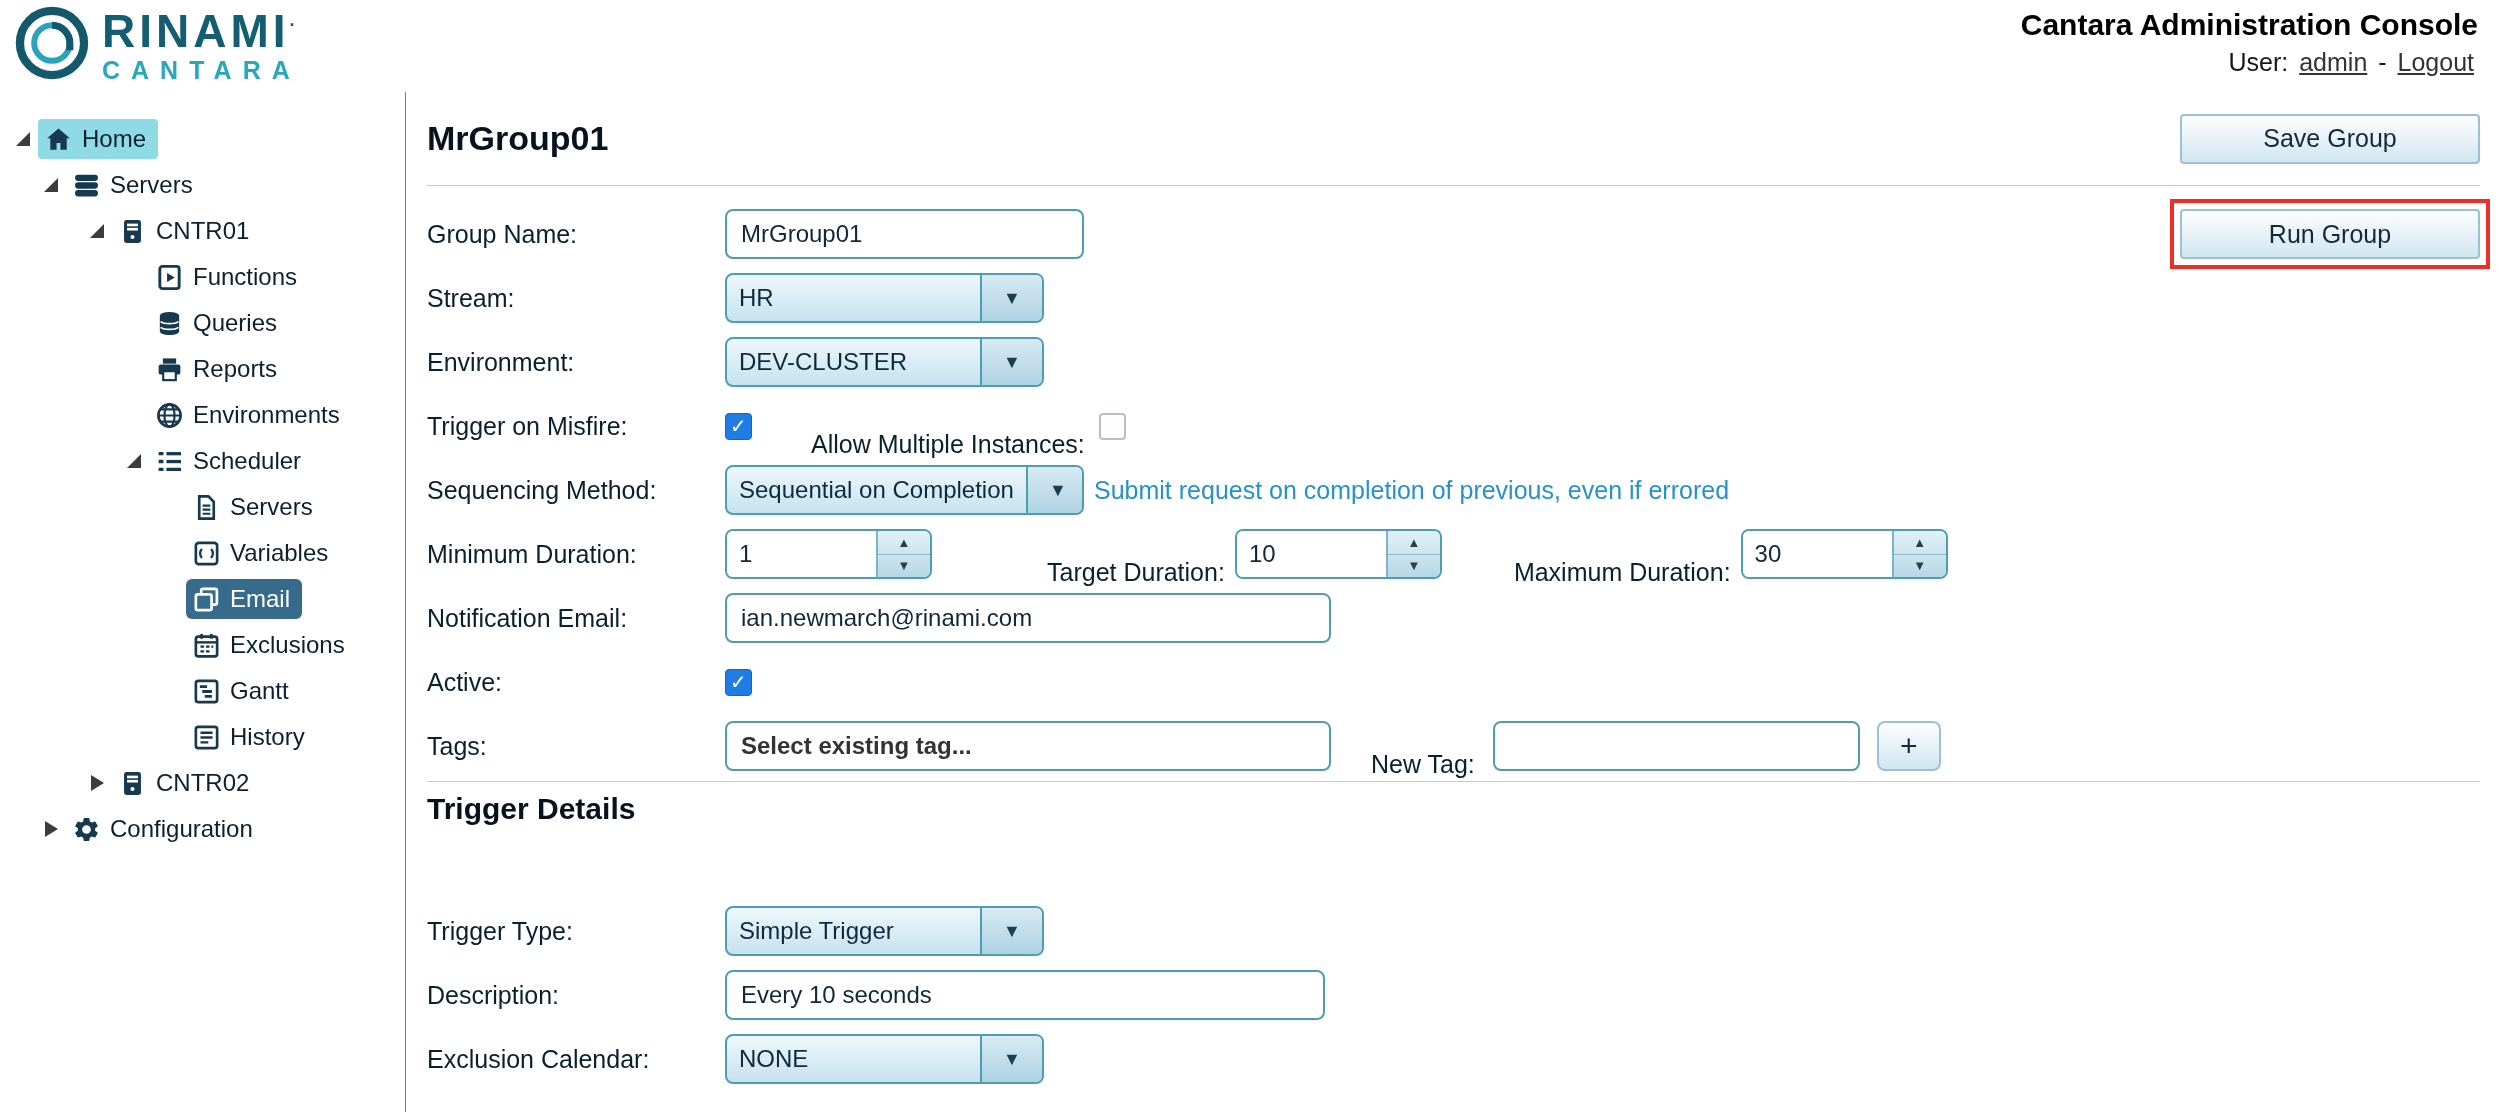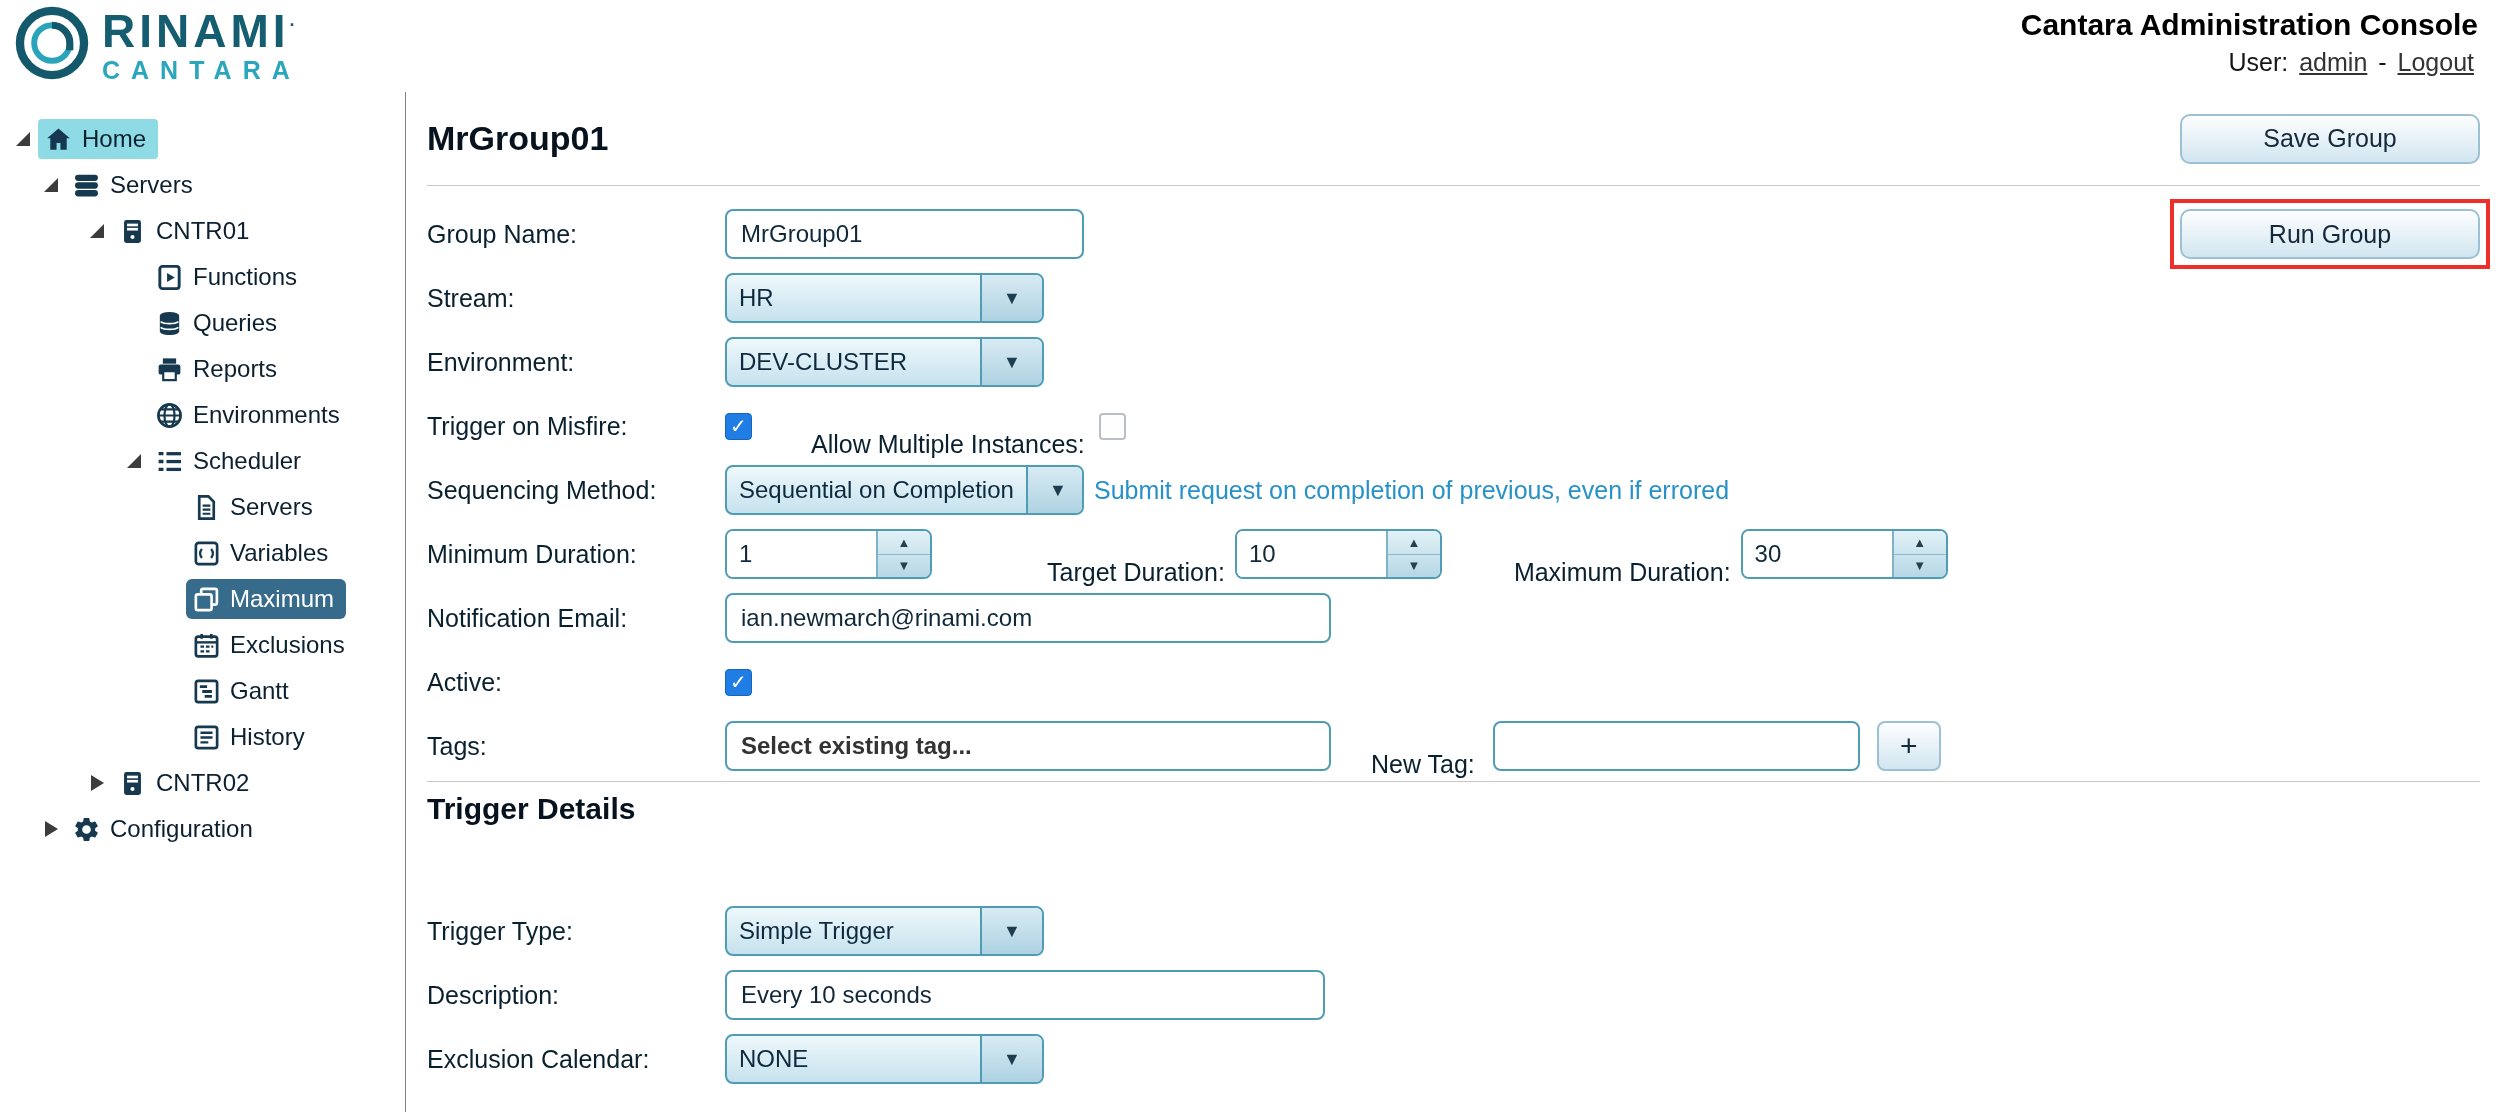--- a/index.html
+++ b/index.html
@@ -36,21 +36,21 @@
   .titem.sel .ticon { color:#fff; }
   .ticon { width:30px; height:30px; flex:0 0 30px; color:#16394f; display:flex; align-items:center; justify-content:center; }
   .ticon svg { width:29px; height:29px; display:block; }
   .tlabel { color:#0c2030; white-space:nowrap; }
 
   
   .main { position:absolute; left:407px; top:92px; right:0; bottom:0; padding:0 20px; }
   .main-header { height:94px; display:flex; align-items:center; justify-content:space-between;
     border-bottom:1px solid #c9c9c9; }
   .page-title { font-size:34px; font-weight:bold; color:#06121d; }
-  .btn { width:300px; height:50px; border:2px solid #9cc0d4; border-radius:10px;
+  .btn { width:300px; height:50px; border:2px solid #9cc0d4; border-radius:4px;
     background:linear-gradient(#fdfeff, #d2e5f0); font-size:25px; color:#14293a;
     font-family:inherit; cursor:pointer; display:flex; align-items:center; justify-content:center; }
   .run-annotation { position:absolute; top:107px; right:10px; border:4px solid #ee2e28; padding:6px; }
 
   .form { padding-top:16px; }
   .row { height:64px; display:flex; align-items:center; }
   .flabel { width:298px; flex:0 0 298px; font-size:25px; color:#09202e; }
   .inline-label { font-size:25px; color:#09202e; white-space:nowrap;margin-top:36px; }
 
   .tinput { height:50px; border:2px solid #4f9db5; border-radius:8px; background:#fff;
@@ -264,21 +264,21 @@
 
   <div class="tree-row lvl4">
     <span class="expander"></span>
     <span class="titem sel">
       <span class="ticon">
         <svg viewBox="0 0 24 24" fill="none" stroke="currentColor">
             <rect x="7.6" y="3.2" width="13" height="13" rx="1.6" stroke-width="2.2"></rect>
             <rect x="3.2" y="7.8" width="13" height="13" rx="1.6" stroke-width="2.2" fill="#366b8c"></rect>
           </svg>
       </span>
-      <span class="tlabel">Maximum</span>
+      <span class="tlabel">Email</span>
     </span>
   </div>
 
   <div class="tree-row lvl4">
     <span class="expander"></span>
     <span class="titem">
       <span class="ticon">
         <svg viewBox="0 0 24 24" fill="none" stroke="currentColor">
             <rect x="3.2" y="4.6" width="17.6" height="16.4" rx="2" stroke-width="2.2"></rect>
             <path d="M3.2 9.4h17.6" stroke-width="2"></path>

